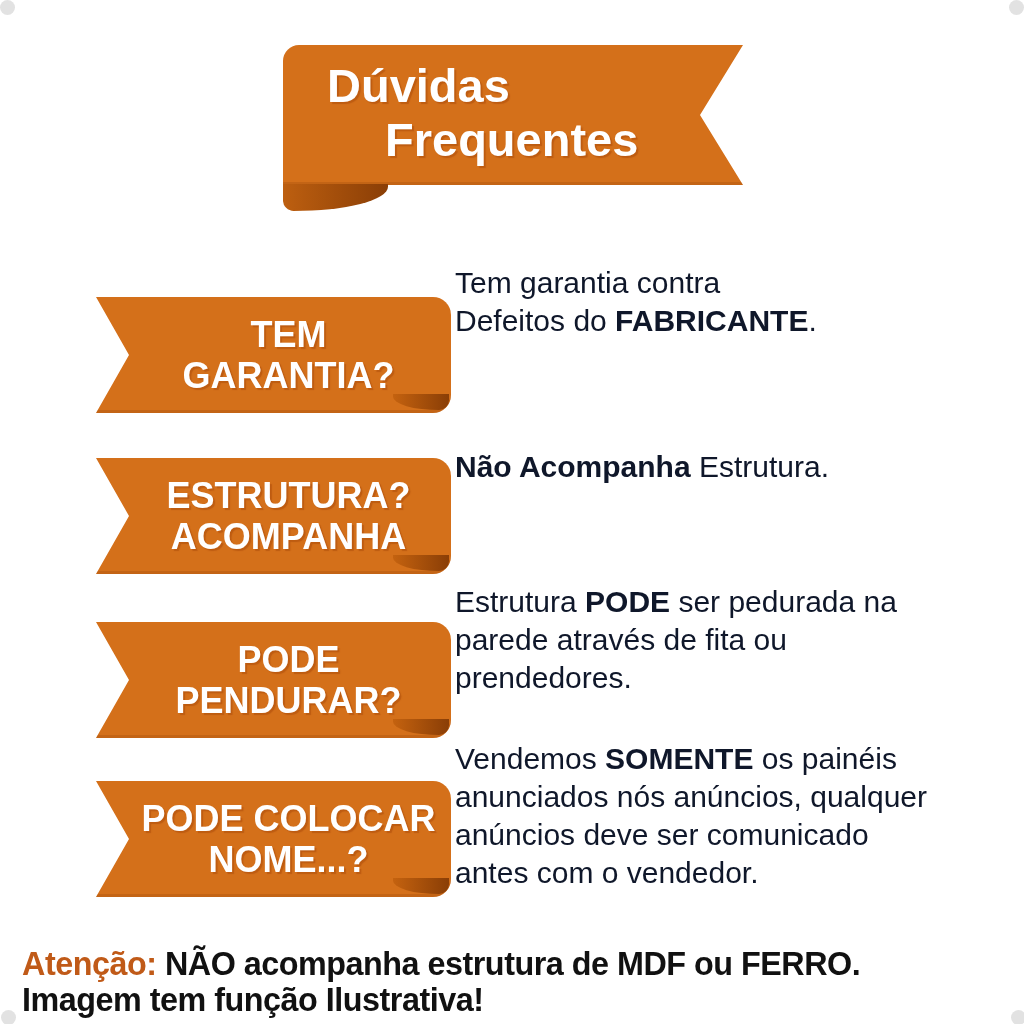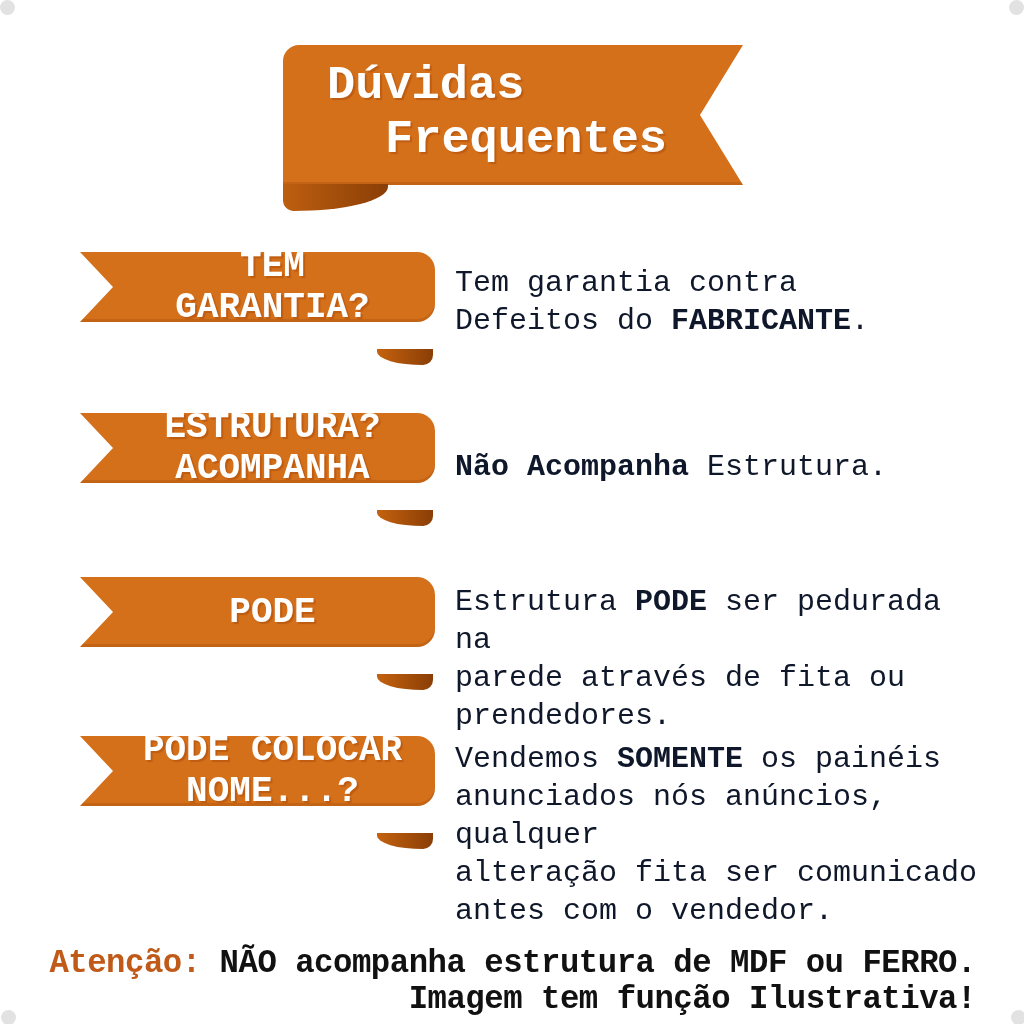--- a/index.html
+++ b/index.html
@@ -1,18 +1,18 @@
 <!DOCTYPE html>
 <html><head>
 <meta charset="utf-8">
 <style>
   html,body{margin:0;padding:0;background:#ffffff;}
   .canvas{
     position:relative;width:1024px;height:1024px;background:#ffffff;
-    overflow:hidden;font-family:Liberation Mono, monospace;
+    overflow:hidden;font-family:Liberation Sans, sans-serif;
   }
   .corner-dot{
     position:absolute;width:15px;height:15px;border-radius:50%;
     background:#e2e2e2;
   }
   
   .banner{position:absolute;left:283px;top:45px;width:460px;height:140px;}
   .banner-body{
     position:absolute;left:0;top:0;width:100%;height:100%;
     background:#d4701a;
@@ -27,21 +27,21 @@
   }
   .banner-text{
     position:absolute;left:0;top:14px;width:100%;
     color:#ffffff;font-weight:700;font-size:47px;line-height:54px;
     text-shadow:2px 2px 1px rgba(150,55,0,.35);
   }
   .banner-line1{margin-left:44px;}
   .banner-line2{margin-left:102px;}
   
   .qrow{position:absolute;left:0;width:1024px;}
-  .ribbon{position:absolute;left:80px;width:355px;height:70px;}
+  .ribbon{position:absolute;left:96px;width:355px;height:116px;margin-top:45px;}
   .ribbon-body{
     position:absolute;left:0;top:0;width:100%;height:100%;
     background:#d4701a;
     border-radius:0 18px 18px 0;
     clip-path:polygon(0 0,100% 0,100% 100%,0 100%,33px 50%);
     box-shadow:inset 0 -3px 0 rgba(120,50,0,.18);
     display:flex;flex-direction:column;justify-content:center;align-items:center;
     padding-left:30px;box-sizing:border-box;
   }
   .ribbon-fold{
@@ -55,21 +55,21 @@
     text-shadow:2px 2px 1px rgba(150,55,0,.35);
   }
   
   .answer{
     position:absolute;left:455px;width:540px;
     color:#0f172a;font-size:30px;line-height:38px;
   }
   .b{font-weight:700;}
   
   .footer{
-    position:absolute;left:0;top:945px;width:1000px;text-align:right;
+    position:absolute;left:0;top:945px;width:1000px;text-align:left;
     color:#111111;font-weight:700;font-size:34px;line-height:36px;
     letter-spacing:-0.5px;
   }
   .footer-inner{display:inline-block;transform:scaleX(0.95);transform-origin:center;}
   .attention{color:#c05a18;}
 </style>
 </head>
 <body>
 
 <div class="canvas">
@@ -112,20 +112,21 @@
     </div>
     <div class="answer" style="top:35px;">
       <span class="b">Não Acompanha</span><span> Estrutura.</span>
     </div>
   </div>
 
   <div class="qrow" style="top:577px;">
     <div class="ribbon">
       <div class="ribbon-body">
         <div class="ribbon-label">PODE</div>
+        <div class="ribbon-label">PENDURAR?</div>
       </div>
       <div class="ribbon-fold"></div>
     </div>
     <div class="answer" style="top:6px;">
       <span>Estrutura </span><span class="b">PODE</span><span> ser pedurada na</span><br>
       <span>parede através de fita ou</span><br>
       <span>prendedores.</span>
     </div>
   </div>
 
@@ -133,21 +134,21 @@
     <div class="ribbon">
       <div class="ribbon-body">
         <div class="ribbon-label">PODE COLOCAR</div>
         <div class="ribbon-label">NOME...?</div>
       </div>
       <div class="ribbon-fold"></div>
     </div>
     <div class="answer" style="top:4px;">
       <span>Vendemos </span><span class="b">SOMENTE</span><span> os painéis</span><br>
       <span>anunciados nós anúncios, qualquer</span><br>
-      <span>alteração fita ser comunicado</span><br>
+      <span>anúncios deve ser comunicado</span><br>
       <span>antes com o vendedor.</span>
     </div>
   </div>
 
   <div class="footer">
     <div class="footer-inner">
       <div>
         <span class="attention">Atenção:</span><span> NÃO acompanha estrutura de MDF ou FERRO.</span>
       </div>
       <div>Imagem tem função Ilustrativa!</div>

